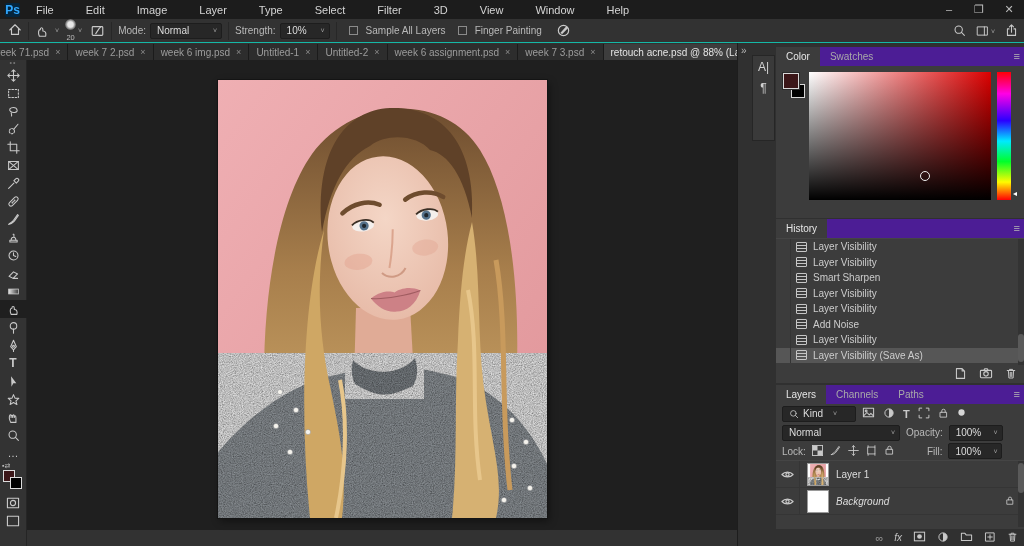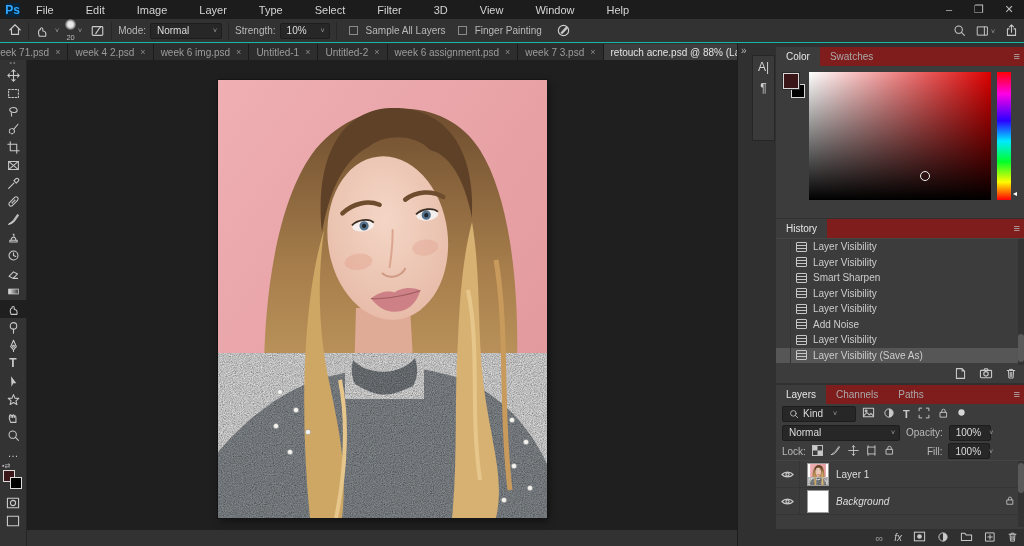--- a/index.html
+++ b/index.html
@@ -70,21 +70,21 @@
 
   
   .dock { position:absolute; left:737px; top:43px; width:287px; height:503px; background:#303030;
           border-left:1px solid #1d1d1d; }
   .collapse-chv { position:absolute; left:3px; top:2px; color:#b5b5b5; font-size:10px; letter-spacing:-1px; }
   .iconstrip { position:absolute; left:14px; top:12px; width:23px; height:86px; background:#3a3a3a;
                border:1px solid #262626; display:flex; flex-direction:column; align-items:center; }
   .strip-icon { height:21px; display:flex; align-items:center; justify-content:center; color:#d2d2d2; font-size:12px; width:100%; }
 
   .panel { position:absolute; left:38px; width:249px; background:#3c3c3c; }
-  .panel-tabs { height:19px; background:#7f1d1d; display:flex; align-items:center; position:relative; }
+  .panel-tabs { height:19px; background:#4c1d95; display:flex; align-items:center; position:relative; }
   .ptab { padding:0 10px; height:19px; line-height:19px; color:#a9a9a9; font-size:10px; }
   .ptab.active { background:#3c3c3c; color:#e6e6e6; }
   .pmenu { position:absolute; right:5px; top:0; color:#b5b5b5; font-size:11px; line-height:19px; }
 
   
   .panel.color { top:4px; height:171px; }
   .color-body { position:relative; height:152px; }
   .fg-swatch { position:absolute; left:7px; top:7px; width:16px; height:16px; border:1px solid #d8d8d8;
                outline:1px solid #2a2a2a; }
   .bg-swatch { position:absolute; left:15px; top:18px; width:14px; height:14px; background:#000;
@@ -109,21 +109,21 @@
   .h-footer { height:18px; display:flex; align-items:center; justify-content:flex-end; gap:12px; padding-right:8px; }
   .h-scroll { position:absolute; right:1px; top:0; width:6px; height:127px; background:#333; }
   .h-thumb { position:absolute; right:0; top:95px; width:6px; height:28px; background:#5a5a5a; border-radius:3px; }
 
   
   .panel.layers { top:342px; height:161px; }
   .l-row { height:19px; display:flex; align-items:center; padding:8px 6px; gap:6px; }
   .kind-box { width:74px; }
   .filter-icons { display:flex; gap:8px; align-items:center; }
   .blend-box { width:118px; justify-content:space-between; }
-  .small-box { width:42px; justify-content:space-between; }
+  .small-box { width:54px; justify-content:space-between; }
   .lock-icons { display:flex; gap:7px; align-items:center; }
   .layer-list { position:relative; height:67px; border-top:1px solid #454545; overflow:hidden; }
   .layer-row { height:27px; display:flex; align-items:center; border-bottom:1px solid #353535; position:relative; }
   .layer-row.sel { background:#4e4e4e; }
   .eye-cell { width:24px; display:flex; justify-content:center; border-right:1px solid #353535; align-self:stretch; align-items:center; }
   .thumb { width:20px; height:21px; margin:0 8px; background:#fff; outline:1px solid #9a9a9a; overflow:hidden; display:flex; }
   .thumb svg { width:20px; height:21px; }
   .layer-name { color:#dedede; }
   .layer-name.italic { font-style:italic; }
   .layer-lock { position:absolute; right:10px; }
@@ -238,21 +238,21 @@
         </svg>
     </span>
   </div>
 
   <div class="tabbar">
     <div class="tab first">
       <span>week 71.psd</span>
       <span class="x">×</span>
     </div>
     <div class="tab">
-      <span>week 4 2.psd</span>
+      <span>week 7 2.psd</span>
       <span class="x">×</span>
     </div>
     <div class="tab">
       <span>week 6 img.psd</span>
       <span class="x">×</span>
     </div>
     <div class="tab">
       <span>Untitled-1</span>
       <span class="x">×</span>
     </div>

